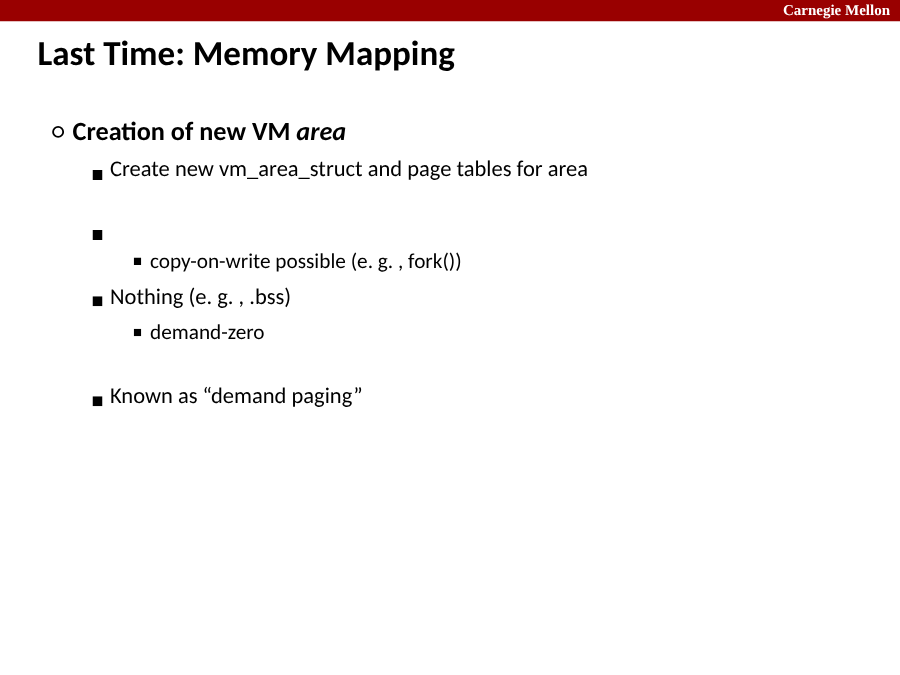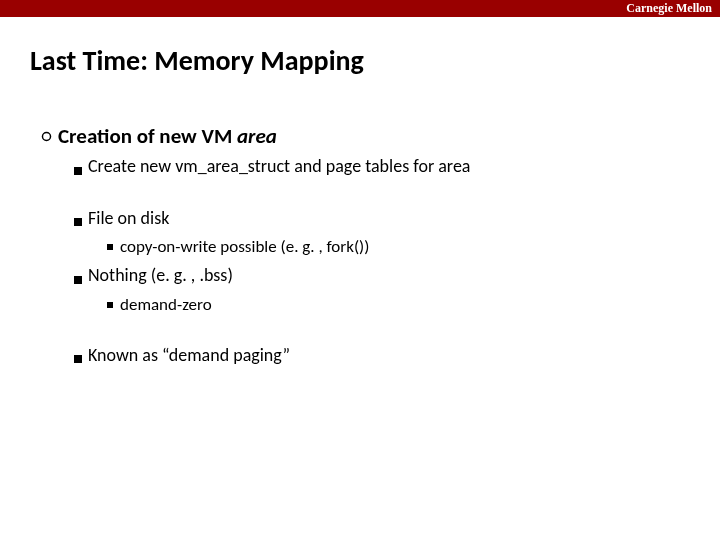--- a/index.html
+++ b/index.html
@@ -1,21 +1,21 @@
 <!DOCTYPE html>
 <html><head>
 <meta charset="utf-8">
 <style>
   * { margin: 0; padding: 0; box-sizing: border-box; }
   html, body { width: 720px; height: 540px; background: #fff; font-family: Calibri, "Segoe UI", Arial, sans-serif; color: #000; }
   .slide { width: 720px; height: 520px; position: relative; }
   .banner { width: 720px; background: #990000; color: #fff; text-align: right; padding: 1px 8px 1px 0; font-family: "Times New Roman", serif; font-weight: bold; font-size: 12px; }
-  .title { font-size: 28px; font-weight: bold; padding: 26px 30px 8px 30px; }
+  .title { font-size: 28px; font-weight: bold; padding: 8px 30px 8px 30px; }
   .content { padding: 10px 34px 0 34px; }
-  .row-l1 { display: flex; align-items: flex-start; margin-top: 27px; }
+  .row-l1 { display: flex; align-items: flex-start; margin-top: 14px; }
   .row-l2 { display: flex; align-items: center; margin-top: 6px; margin-left: 34px; }
   .row-l3 { display: flex; align-items: flex-start; margin-top: 6px; margin-left: 66px; }
   .bullet-col { flex: 0 0 24px; display: flex; justify-content: center; }
   .bullet-col.narrow { flex: 0 0 20px; }
   .text-l1 { font-size: 21px; font-weight: bold; line-height: 1.25; }
   .text-l2 { font-size: 18px; font-weight: normal; line-height: 1.3; }
   .text-l3 { font-size: 17px; font-weight: normal; line-height: 1.3; }
   .italic { font-style: italic; }
   .gap { height: 22px; }
   svg.hollow-circle { width: 11px; height: 11px; margin-top: 8px; }
@@ -55,21 +55,20 @@
     </div>
 
     <div class="gap"></div>
 
     <div class="row-l2">
       <div class="bullet-col narrow">
         <svg class="solid-square" viewBox="0 0 8 8">
             <rect x="0" y="0" width="8" height="8" fill="#000"></rect>
           </svg>
       </div>
-      <div class="text-l2">File on disk</div>
     </div>
     <div class="row-l3">
       <div class="bullet-col narrow">
         <svg class="small-square" viewBox="0 0 6 6">
             <rect x="0" y="0" width="6" height="6" fill="#000"></rect>
           </svg>
       </div>
       <div class="text-l3">copy-on-write possible (e. g. , fork())</div>
     </div>
     <div class="row-l2">

